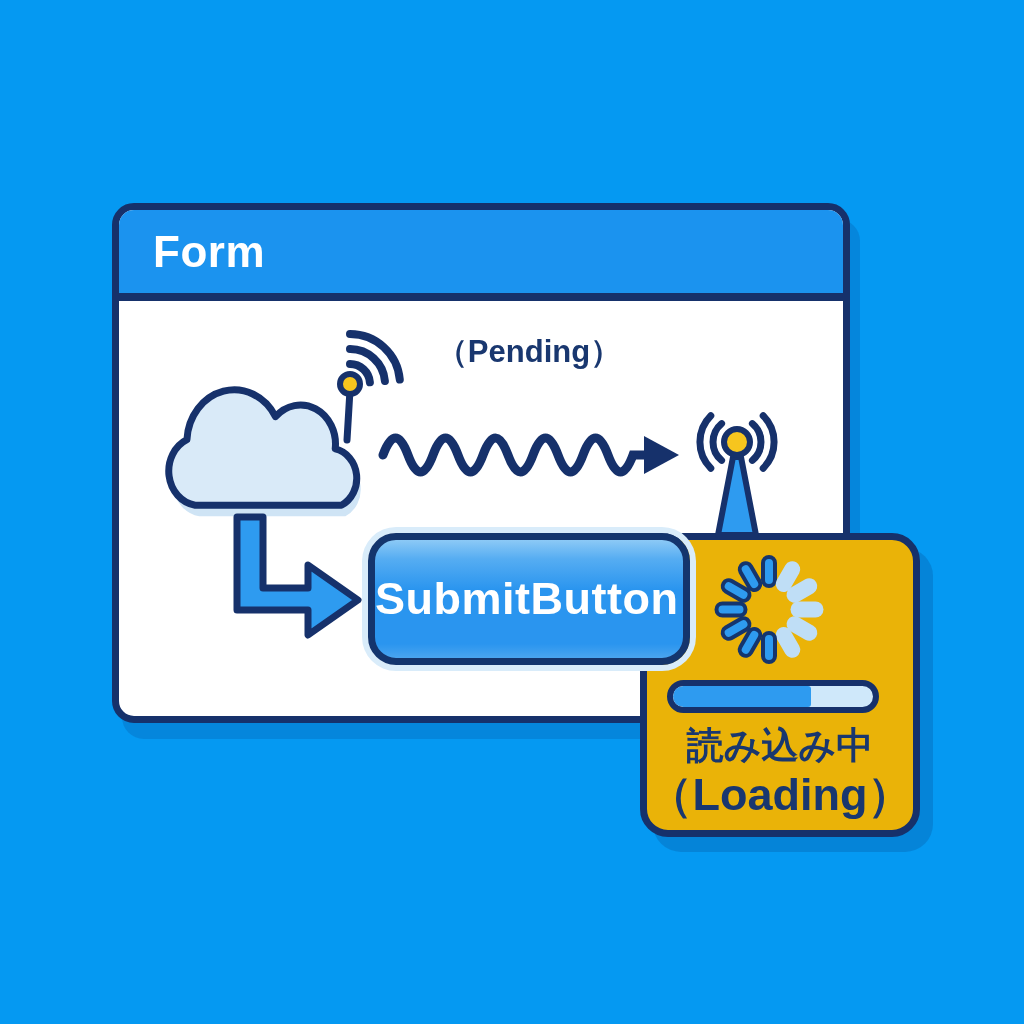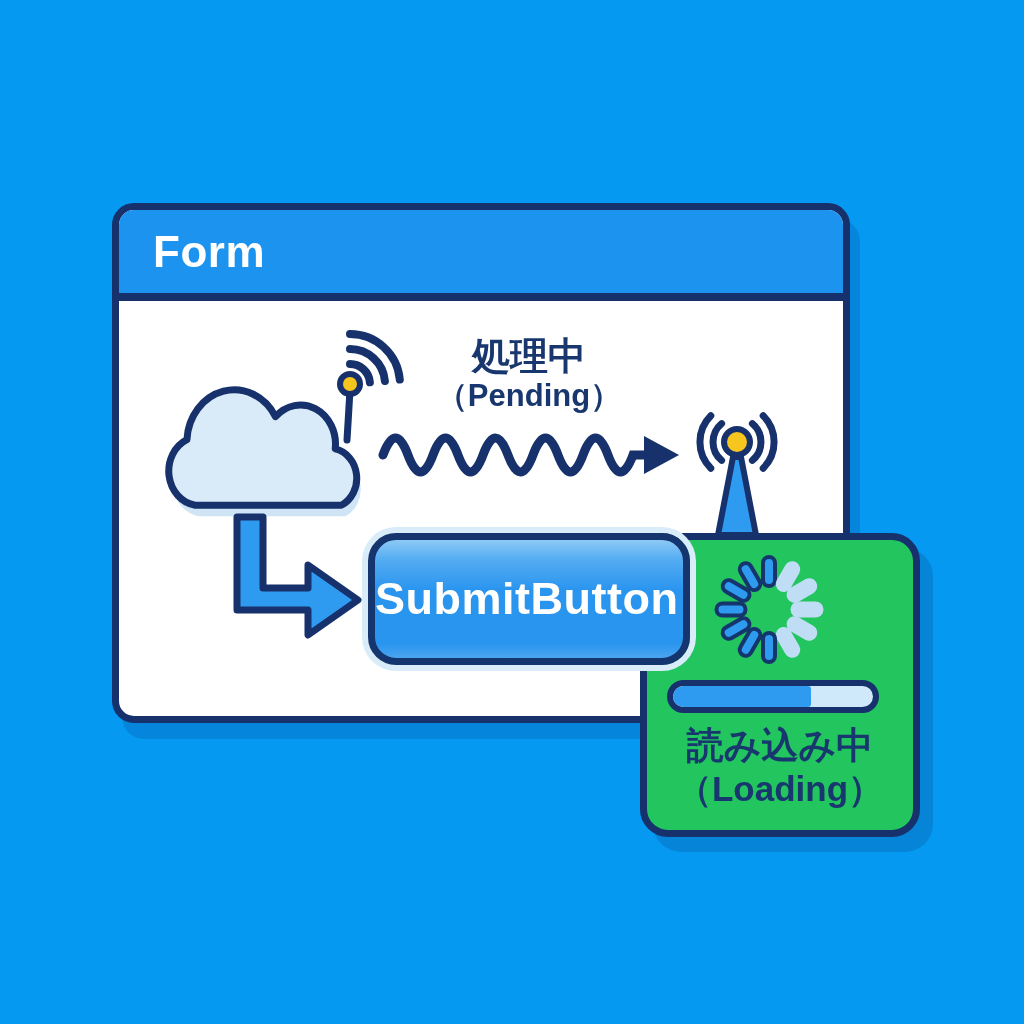--- a/index.html
+++ b/index.html
@@ -46,21 +46,21 @@
     display:flex;align-items:center;
     z-index:5;cursor:pointer;
   }
   .submit-button span{
     color:#ffffff;font-size:45px;font-weight:bold;letter-spacing:.5px;
   }
 
   
   .loading-card{
     position:absolute;left:640px;top:533px;width:280px;height:304px;
-    box-sizing:border-box;background:#22c55e;border:7px solid #16316b;
+    box-sizing:border-box;background:#eab308;border:7px solid #16316b;
     border-radius:28px;box-shadow:13px 15px 0 rgba(8,70,140,.25);z-index:3;
   }
   .spinner{position:absolute;left:62px;top:10px;width:120px;height:120px;}
   .seg{
     position:absolute;left:52px;top:43px;width:16px;height:33px;
     border-radius:9px;box-sizing:border-box;background:#bfdef6;
   }
   .seg.active{background:#2e9bf0;border:4.5px solid #15356d;}
   .progress{
     position:absolute;left:20px;top:140px;width:212px;height:33px;
@@ -69,21 +69,21 @@
   }
   .progress-fill{
     position:absolute;left:0;top:0;bottom:0;width:69%;
     background:#2e9bf0;border-radius:10px 3px 3px 10px;
   }
   .loading-label{
     position:absolute;left:0;top:184px;width:100%;text-align:center;
     color:#19376f;font-weight:bold;line-height:1.18;
   }
   .loading-label .ja{font-size:37px;}
-  .loading-label .en{font-size:35px;}
+  .loading-label .en{font-size:45px;}
 
   .antenna{z-index:4;}
 </style>
 </head>
 <body>
 
 <div class="stage">
 
   <div class="window">
     <div class="window-header">
@@ -105,21 +105,20 @@
     <circle cx="202" cy="56" r="10" fill="#f6c51e" stroke="#16316b" stroke-width="6"></circle>
 
     <g stroke="#16316b" stroke-width="8" fill="none" stroke-linecap="round">
       <path d="M202 36 A20 20 0 0 1 221.9 54.3"></path>
       <path d="M202 21 A35 35 0 0 1 236.9 53"></path>
       <path d="M202 6  A50 50 0 0 1 251.8 51.6"></path>
     </g>
   </svg>
 
   <div class="pending-label">
-    <div class="ja">処理中</div>
     <div class="en">（Pending）</div>
   </div>
 
   <svg class="layer" style="left:378px;top:425px" width="305" height="60" viewBox="0 0 305 60">
     <path d="M5 30 Q17.5 -4 30 30 T55 30 T80 30 T105 30 T130 30 T155 30 T180 30 T205 30 T230 30 T255 30 L270 30" fill="none" stroke="#16316b" stroke-width="9" stroke-linecap="round"></path>
     <polygon points="266,11 301,30 266,49" fill="#16316b"></polygon>
   </svg>
 
   <svg class="layer" style="left:225px;top:505px" width="145" height="140" viewBox="0 0 145 140">
     <polygon points="12,12 38,12 38,83 83,83 83,60 133,95 83,130 83,105 12,105" fill="#2e9bf0" stroke="#16316b" stroke-width="7" stroke-linejoin="round"></polygon>

